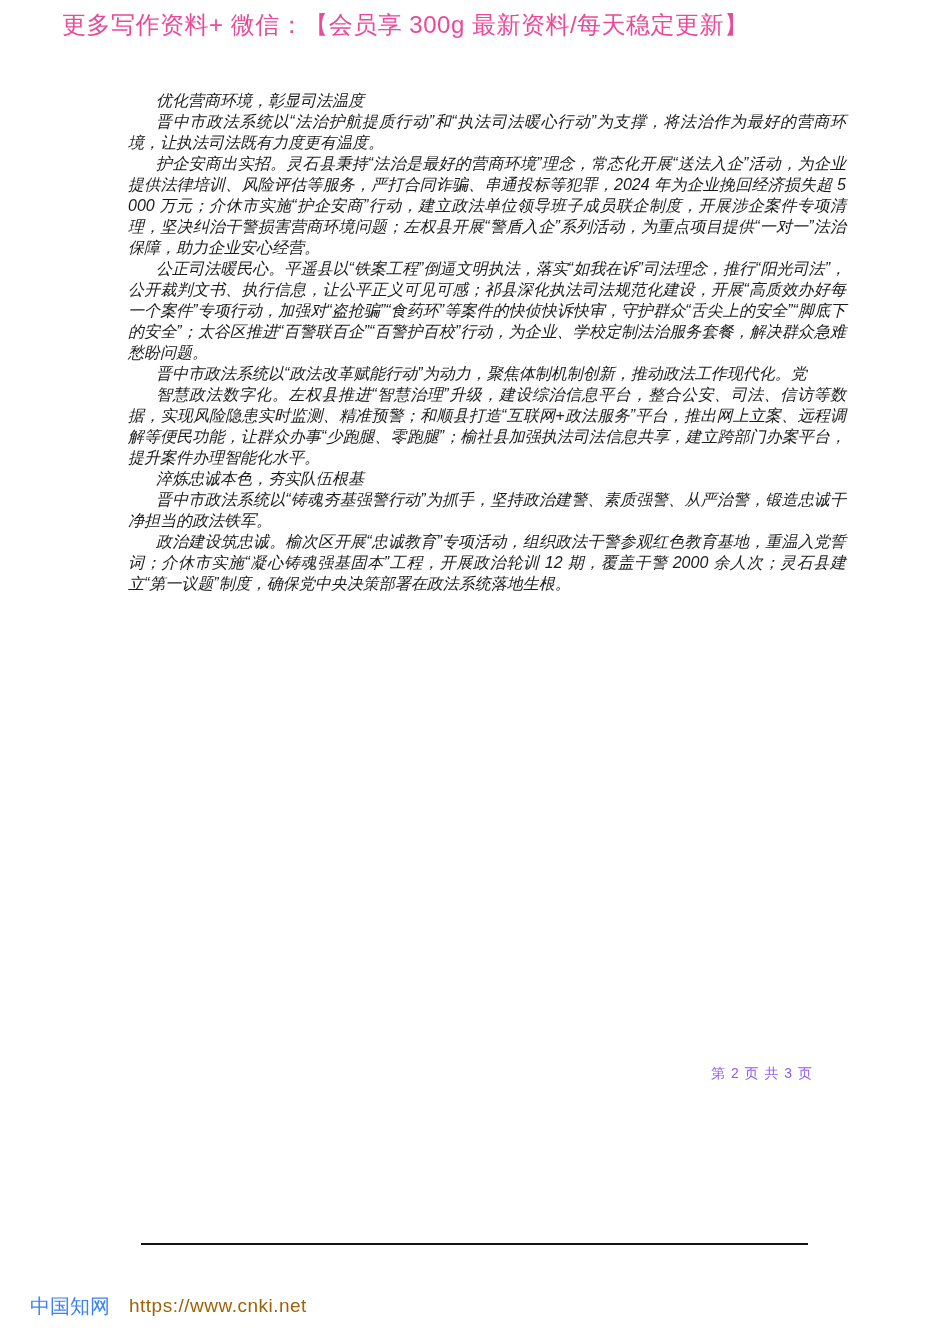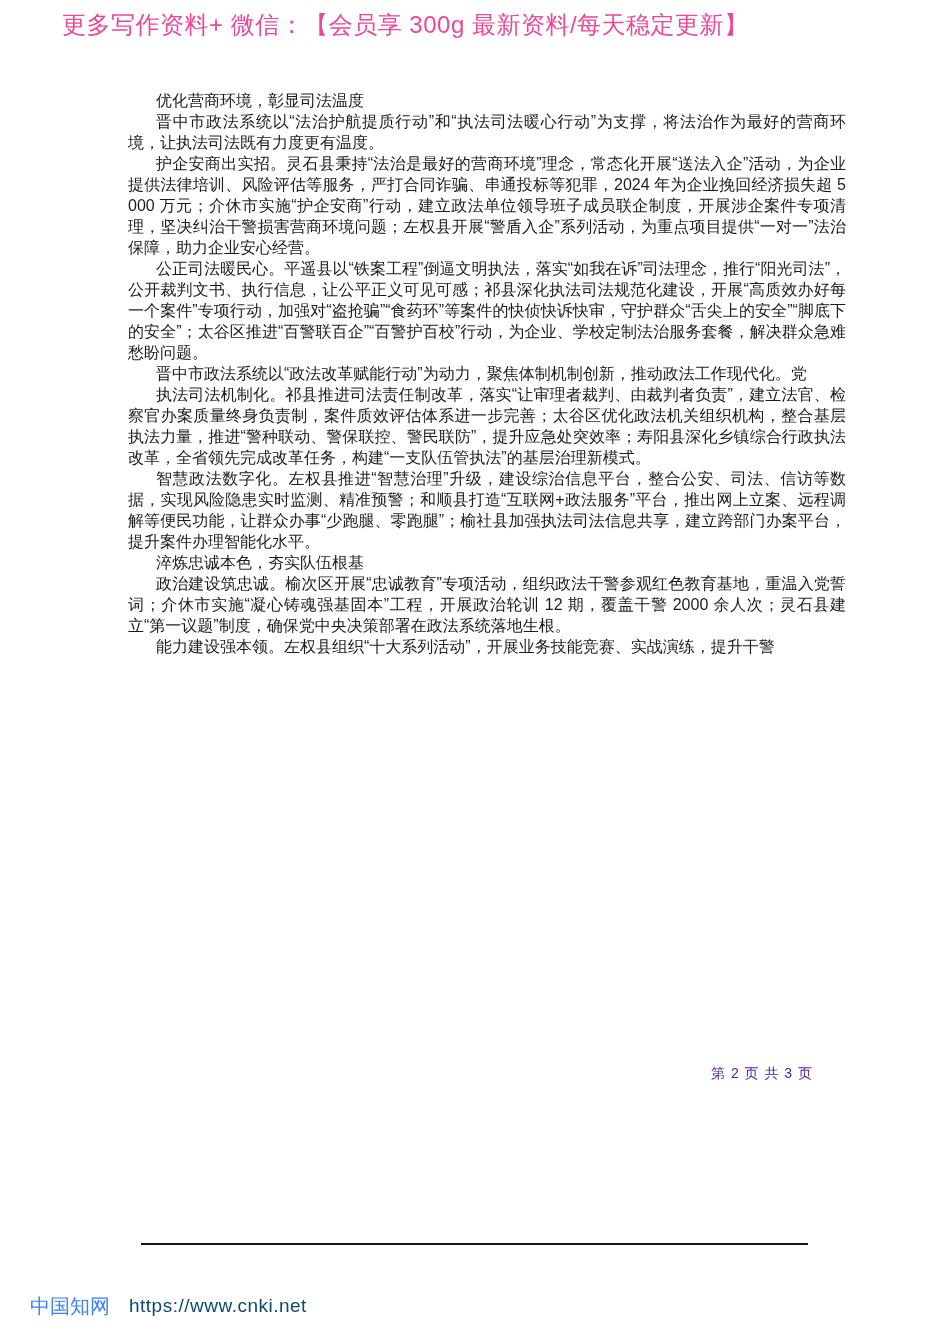--- a/index.html
+++ b/index.html
@@ -29,27 +29,28 @@
     color: #1b1b1b;
     font-size: 16px;
     line-height: 21px;
     text-align: justify;
     text-justify: inter-ideograph;
     word-break: break-all;
   }
   .doc-body p {
     margin: 0;
     text-indent: 1.75em;
+    font-style: italic;
   }
   .page-num {
     position: absolute;
     left: 711px;
     top: 1065px;
     font-size: 14px;
-    color: #4c1d95;
+    color: #8b5cf6;
     letter-spacing: 1px;
     white-space: nowrap;
     text-align: right;
   }
   .footer-divider {
     position: absolute;
     left: 141px;
     top: 1243px;
     width: 667px;
     height: 2px;
@@ -61,41 +62,40 @@
     top: 1293px;
     font-size: 20px;
     color: #3b82f6;
     white-space: nowrap;
   }
   .wm-url {
     position: absolute;
     left: 129px;
     top: 1295px;
     font-size: 19px;
-    color: #0c4a6e;
+    color: #a16207;
     letter-spacing: 0.5px;
     white-space: nowrap;
   }
 </style>
 </head>
 <body>
 
 <div class="promo">更多写作资料+ 微信：【会员享 300g 最新资料/每天稳定更新】</div>
 
 <div class="doc-body">
   <p>优化营商环境，彰显司法温度</p>
   <p>晋中市政法系统以“法治护航提质行动”和“执法司法暖心行动”为支撑，将法治作为最好的营商环境，让执法司法既有力度更有温度。</p>
   <p>护企安商出实招。灵石县秉持“法治是最好的营商环境”理念，常态化开展“送法入企”活动，为企业提供法律培训、风险评估等服务，严打合同诈骗、串通投标等犯罪，2024 年为企业挽回经济损失超 5000 万元；介休市实施“护企安商”行动，建立政法单位领导班子成员联企制度，开展涉企案件专项清理，坚决纠治干警损害营商环境问题；左权县开展“警盾入企”系列活动，为重点项目提供“一对一”法治保障，助力企业安心经营。</p>
   <p>公正司法暖民心。平遥县以“铁案工程”倒逼文明执法，落实“如我在诉”司法理念，推行“阳光司法”，公开裁判文书、执行信息，让公平正义可见可感；祁县深化执法司法规范化建设，开展“高质效办好每一个案件”专项行动，加强对“盗抢骗”“食药环”等案件的快侦快诉快审，守护群众“舌尖上的安全”“脚底下的安全”；太谷区推进“百警联百企”“百警护百校”行动，为企业、学校定制法治服务套餐，解决群众急难愁盼问题。</p>
   <p>晋中市政法系统以“政法改革赋能行动”为动力，聚焦体制机制创新，推动政法工作现代化。党</p>
-  <p>执法司法机制化。祁县推进司法责任制改革，落实“让审理者裁判、由裁判者负责”，建立法官、检察官办案质量终身负责制，案件质效评估体系进一步完善；太谷区优化政法机关组织机构，整合基层执法力量，推进“警种联动、警保联控、警民联防”，提升应急处突效率；寿阳县深化乡镇综合行政执法改革，全省领先完成改革任务，构建“一支队伍管执法”的基层治理新模式。</p>
   <p>智慧政法数字化。左权县推进“智慧治理”升级，建设综治信息平台，整合公安、司法、信访等数据，实现风险隐患实时监测、精准预警；和顺县打造“互联网+政法服务”平台，推出网上立案、远程调解等便民功能，让群众办事“少跑腿、零跑腿”；榆社县加强执法司法信息共享，建立跨部门办案平台，提升案件办理智能化水平。</p>
   <p>淬炼忠诚本色，夯实队伍根基</p>
+  <p>晋中市政法系统以“铸魂夯基强警行动”为抓手，坚持政治建警、素质强警、从严治警，锻造忠诚干净担当的政法铁军。</p>
   <p>政治建设筑忠诚。榆次区开展“忠诚教育”专项活动，组织政法干警参观红色教育基地，重温入党誓词；介休市实施“凝心铸魂强基固本”工程，开展政治轮训 12 期，覆盖干警 2000 余人次；灵石县建立“第一议题”制度，确保党中央决策部署在政法系统落地生根。</p>
-  <p>能力建设强本领。左权县组织“十大系列活动”，开展业务技能竞赛、实战演练，提升干警</p>
 </div>
 
 <div class="page-num">第 2 页 共 3 页</div>
 
 <div class="footer-divider"></div>
 
 <div class="wm-name">中国知网</div>
 <div class="wm-url">https://www.cnki.net</div>
 
 </body></html>

